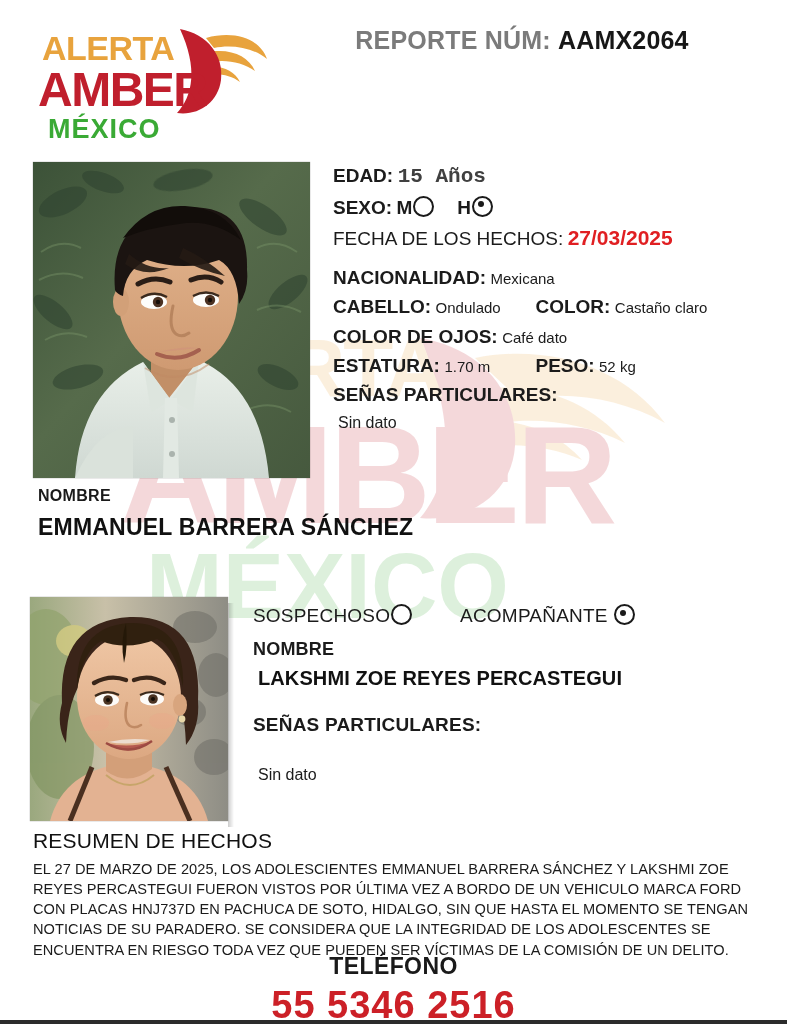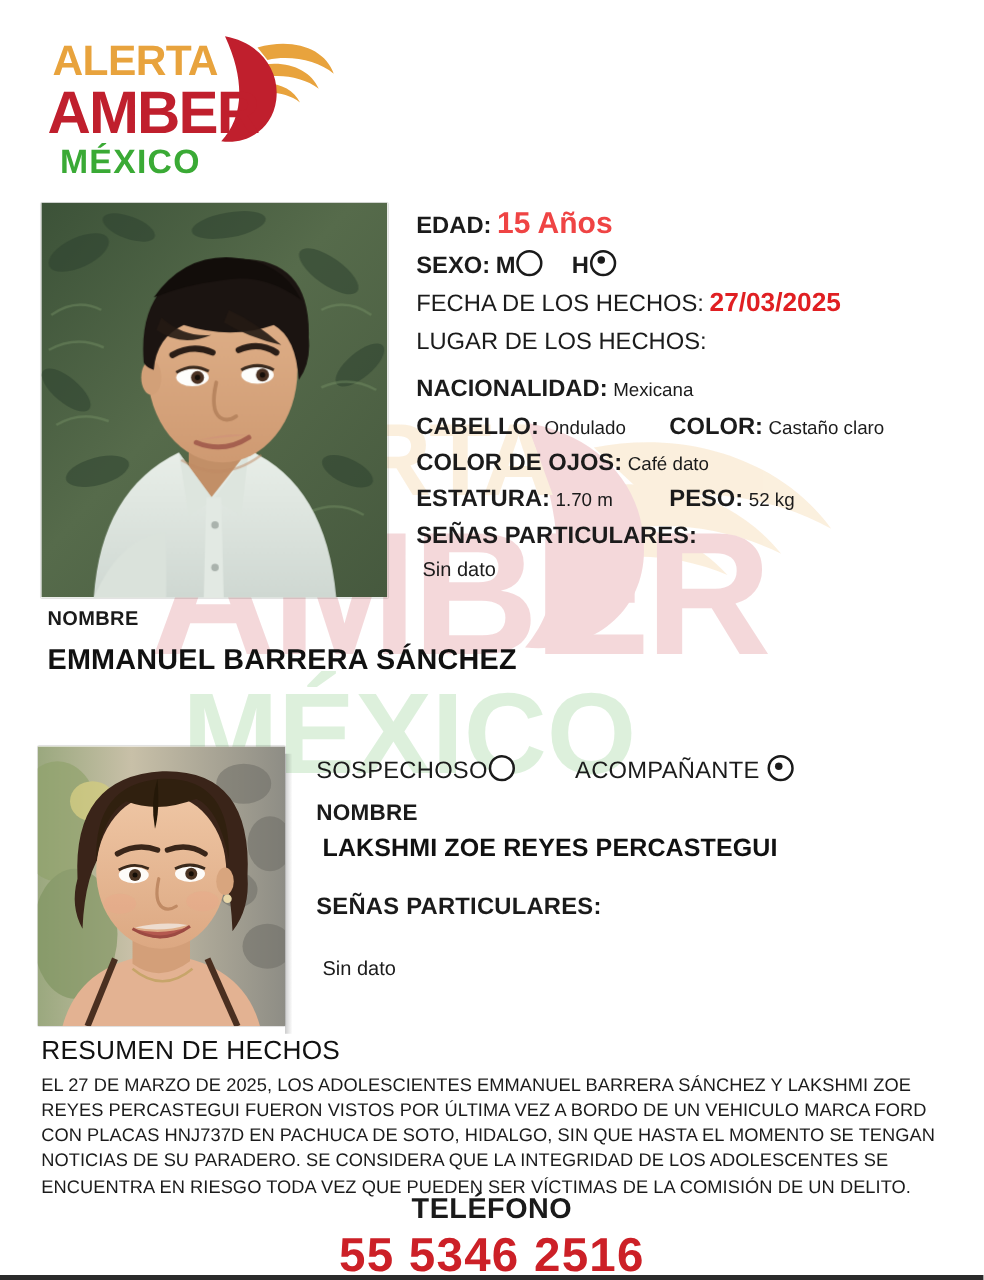--- a/index.html
+++ b/index.html
@@ -134,21 +134,21 @@
     color: #1b1b1b;
   }
   .f-row {
     margin-bottom: 5px;
     white-space: nowrap;
     line-height: 1.28;
   }
   .lbl-reg  { font-size: 19px; font-weight: normal; }
   .lbl-bold { font-size: 19px; font-weight: bold; }
   .val-red  { font-size: 21px; font-weight: bold; color: #e01f22; }
-  .val-bold { font-size: 24px; font-weight: bold; color: #ef4444; }
+  .val-bold { font-size: 21px; font-weight: bold; color: #404040; font-family: Liberation Mono, monospace; }
   .val-reg  { font-size: 15px; font-weight: normal; color: #1b1b1b; }
   .sub-val {
     font-size: 16px;
     font-weight: normal;
     color: #1b1b1b;
     padding-left: 5px;
   }
   .f-gap { height: 9px; }
   .col2 { display: inline-block; min-width: 198px; }
 
@@ -301,20 +301,24 @@
 
       <path d="M142 5 C170 10 186 32 183 56 C180 79 160 92 139 89 C155 72 160 44 142 5 Z" fill="#C01F2D"></path>
 
       <text x="4" y="36" font-family="Liberation Sans, sans-serif" font-size="34" font-weight="bold" fill="#E8A33D" letter-spacing="-0.5">ALERTA</text>
       <text x="0" y="82" font-family="Liberation Sans, sans-serif" font-size="48" font-weight="bold" fill="#C01F2D" letter-spacing="-1.5">AMBER</text>
       <text x="10" y="114" font-family="Liberation Sans, sans-serif" font-size="27" font-weight="bold" fill="#3AAA35" letter-spacing="1">MÉXICO</text>
     </svg>
   </div>
 
   <div class="header-right">
+    <div class="report-line">
+      <span class="report-label">REPORTE NÚM:</span>
+      <span class="report-value">AAMX2064</span>
+    </div>
   </div>
 
   <div class="photo-main">
     <svg viewBox="0 0 277 316" width="277" height="316" preserveAspectRatio="none">
       <defs>
         <linearGradient id="bgFol" x1="0" y1="0" x2="1" y2="1">
           <stop offset="0%" stop-color="#3c5238"></stop>
           <stop offset="45%" stop-color="#566b4b"></stop>
           <stop offset="100%" stop-color="#46593e"></stop>
         </linearGradient>
@@ -411,23 +415,20 @@
       <span class="lbl-bold">M</span><span class="radio"></span>
       <span style="display:inline-block;width:12px"></span>
       <span class="lbl-bold">H</span><span class="radio checked"></span>
     </div>
 
     <div class="f-row">
       <span class="lbl-reg">FECHA DE LOS HECHOS:</span>
       <span class="val-red">27/03/2025</span>
     </div>
 
-    <div class="f-row">
-      <span class="lbl-reg">LUGAR DE LOS HECHOS:</span>
-    </div>
 
     <div class="f-gap"></div>
 
     <div class="f-row">
       <span class="lbl-bold">NACIONALIDAD:</span>
       <span class="val-reg">Mexicana</span>
     </div>
 
     <div class="f-row">
       <span class="col2">

